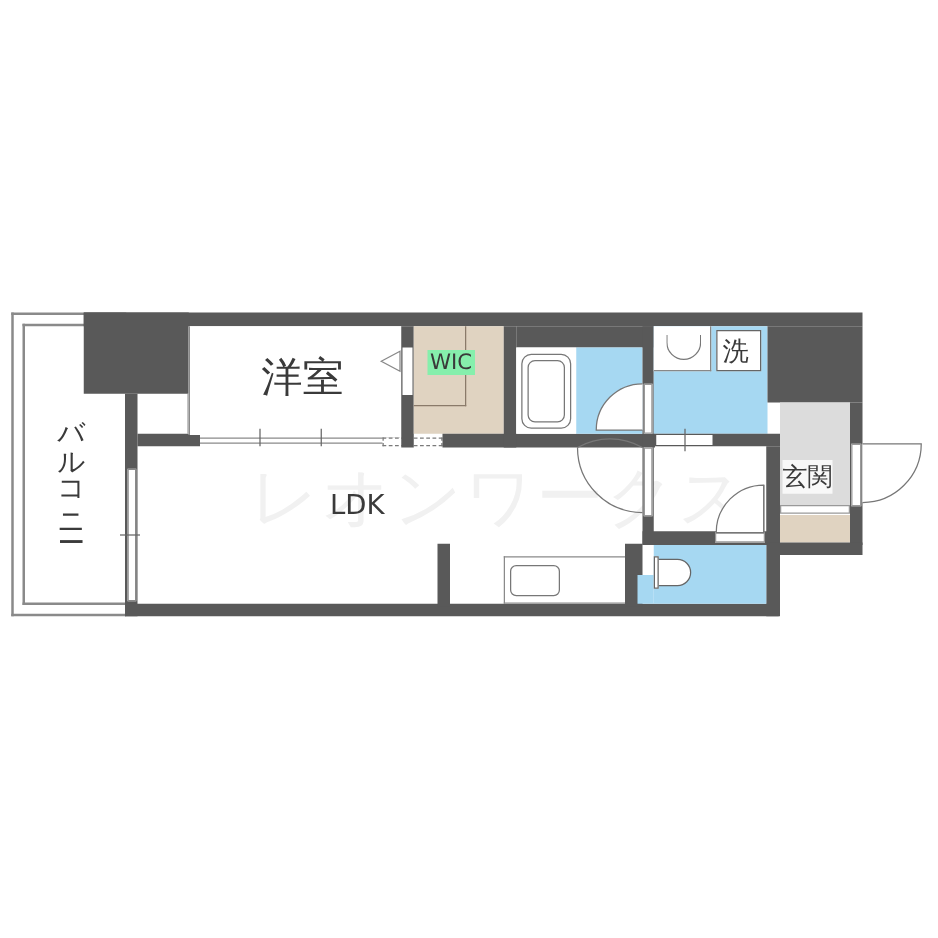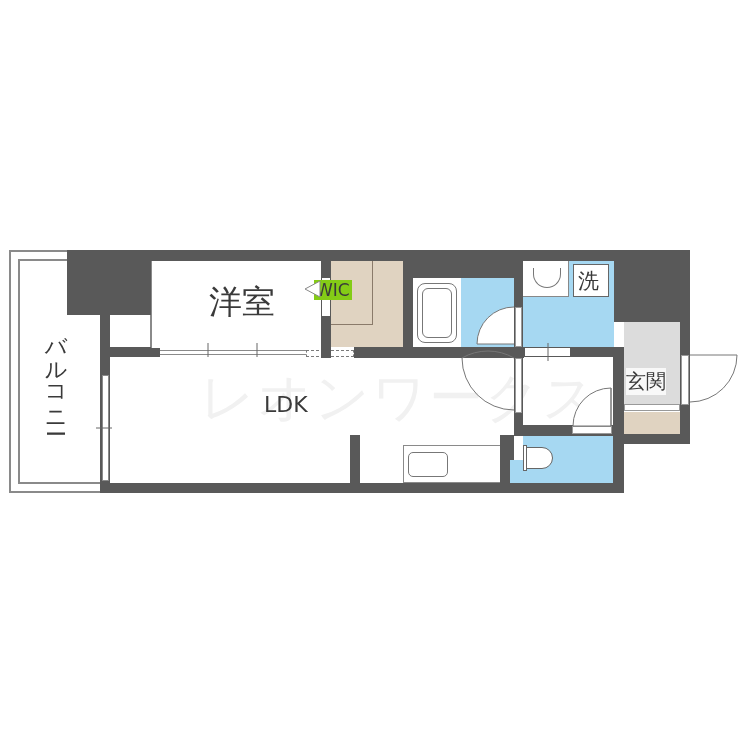--- a/index.html
+++ b/index.html
@@ -34,21 +34,21 @@
 <div class="abs white" style="left:151px;top:261px;width:170px;height:87px;border-left:1px solid #8a8a8a;"></div>
 <div class="lbl" style="left:195px;top:280px;font-size:33px;margin-left:14px;">洋室</div>
 
 <div class="abs" style="left:160px;top:350px;width:160px;height:5px;border-top:1px solid #8a8a8a;border-bottom:1px solid #8a8a8a;"></div>
 <div class="abs" style="left:306px;top:350px;width:48px;height:7px;border:1px dashed #7a7a7a;background:#fff;"></div>
 
 <div class="abs wall" style="left:321px;top:261px;width:10px;height:97px;"></div>
 <div class="abs white" style="left:322px;top:278px;width:8px;height:38px;"></div>
 <div class="abs tan" style="left:331px;top:261px;width:72px;height:86px;"></div>
 <div class="abs" style="left:331px;top:261px;width:42px;height:64px;border-right:1px solid #8a7a6a;border-bottom:1px solid #8a7a6a;"></div>
-<div class="lbl" style="left:314px;top:280px;font-size:17px;background:#84cc16;padding:0 2px;">WIC</div>
+<div class="lbl" style="left:342px;top:280px;font-size:17px;background:#86efac;padding:0 2px;">WIC</div>
 <div class="abs wall" style="left:354px;top:347px;width:170px;height:11px;"></div>
 <div class="abs wall" style="left:403px;top:261px;width:10px;height:97px;"></div>
 
 <div class="abs wall" style="left:413px;top:261px;width:110px;height:17px;"></div>
 <div class="abs white" style="left:413px;top:278px;width:48px;height:69px;"></div>
 <div class="abs" style="left:417px;top:283px;width:40px;height:60px;border:1.5px solid #777;border-radius:8px;"></div>
 <div class="abs" style="left:422px;top:288px;width:30px;height:50px;border:1.5px solid #777;border-radius:6px;"></div>
 <div class="abs blue" style="left:461px;top:278px;width:53px;height:69px;"></div>
 <div class="abs wall" style="left:514px;top:261px;width:9px;height:97px;"></div>
 <div class="abs white" style="left:515px;top:307px;width:7px;height:40px;border:1px solid #999;"></div>

